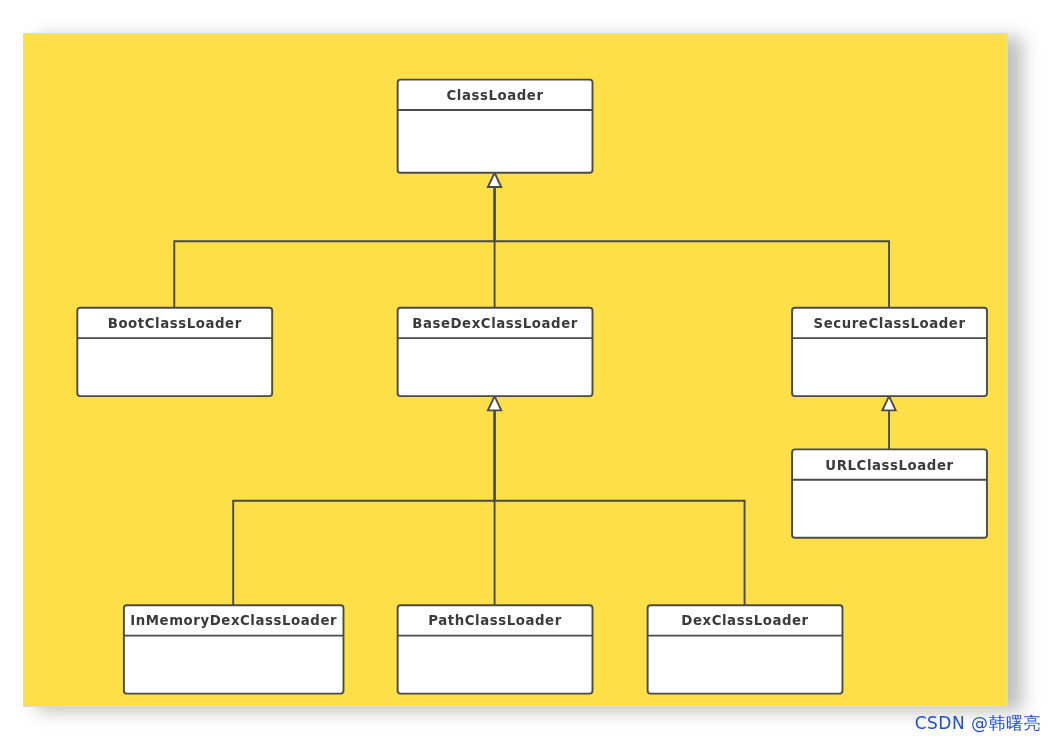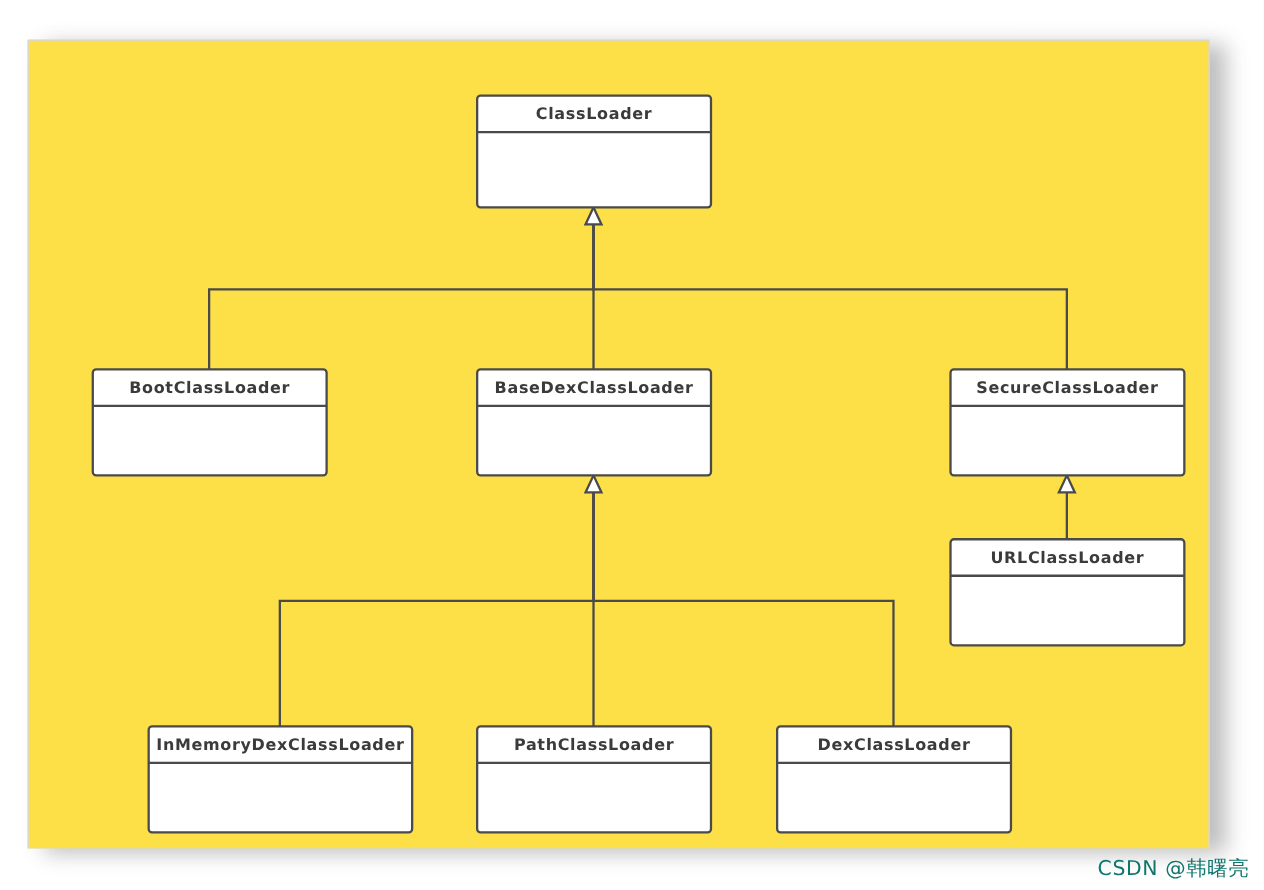--- a/index.html
+++ b/index.html
@@ -72,21 +72,21 @@
     stroke: #4a4a4a;
     stroke-width: 2;
     stroke-linejoin: miter;
   }
   #watermark {
     position: absolute;
     right: 12px;
     bottom: 7px;
     font-family: "DejaVu Sans", "Liberation Sans", sans-serif;
     font-size: 17px;
-    color: #0f766e;
+    color: #1d4ed8;
     letter-spacing: 0.5px;
     white-space: nowrap;
     user-select: none;
   }
 </style>
 </head>
 <body>
 
 <div id="page">
 

